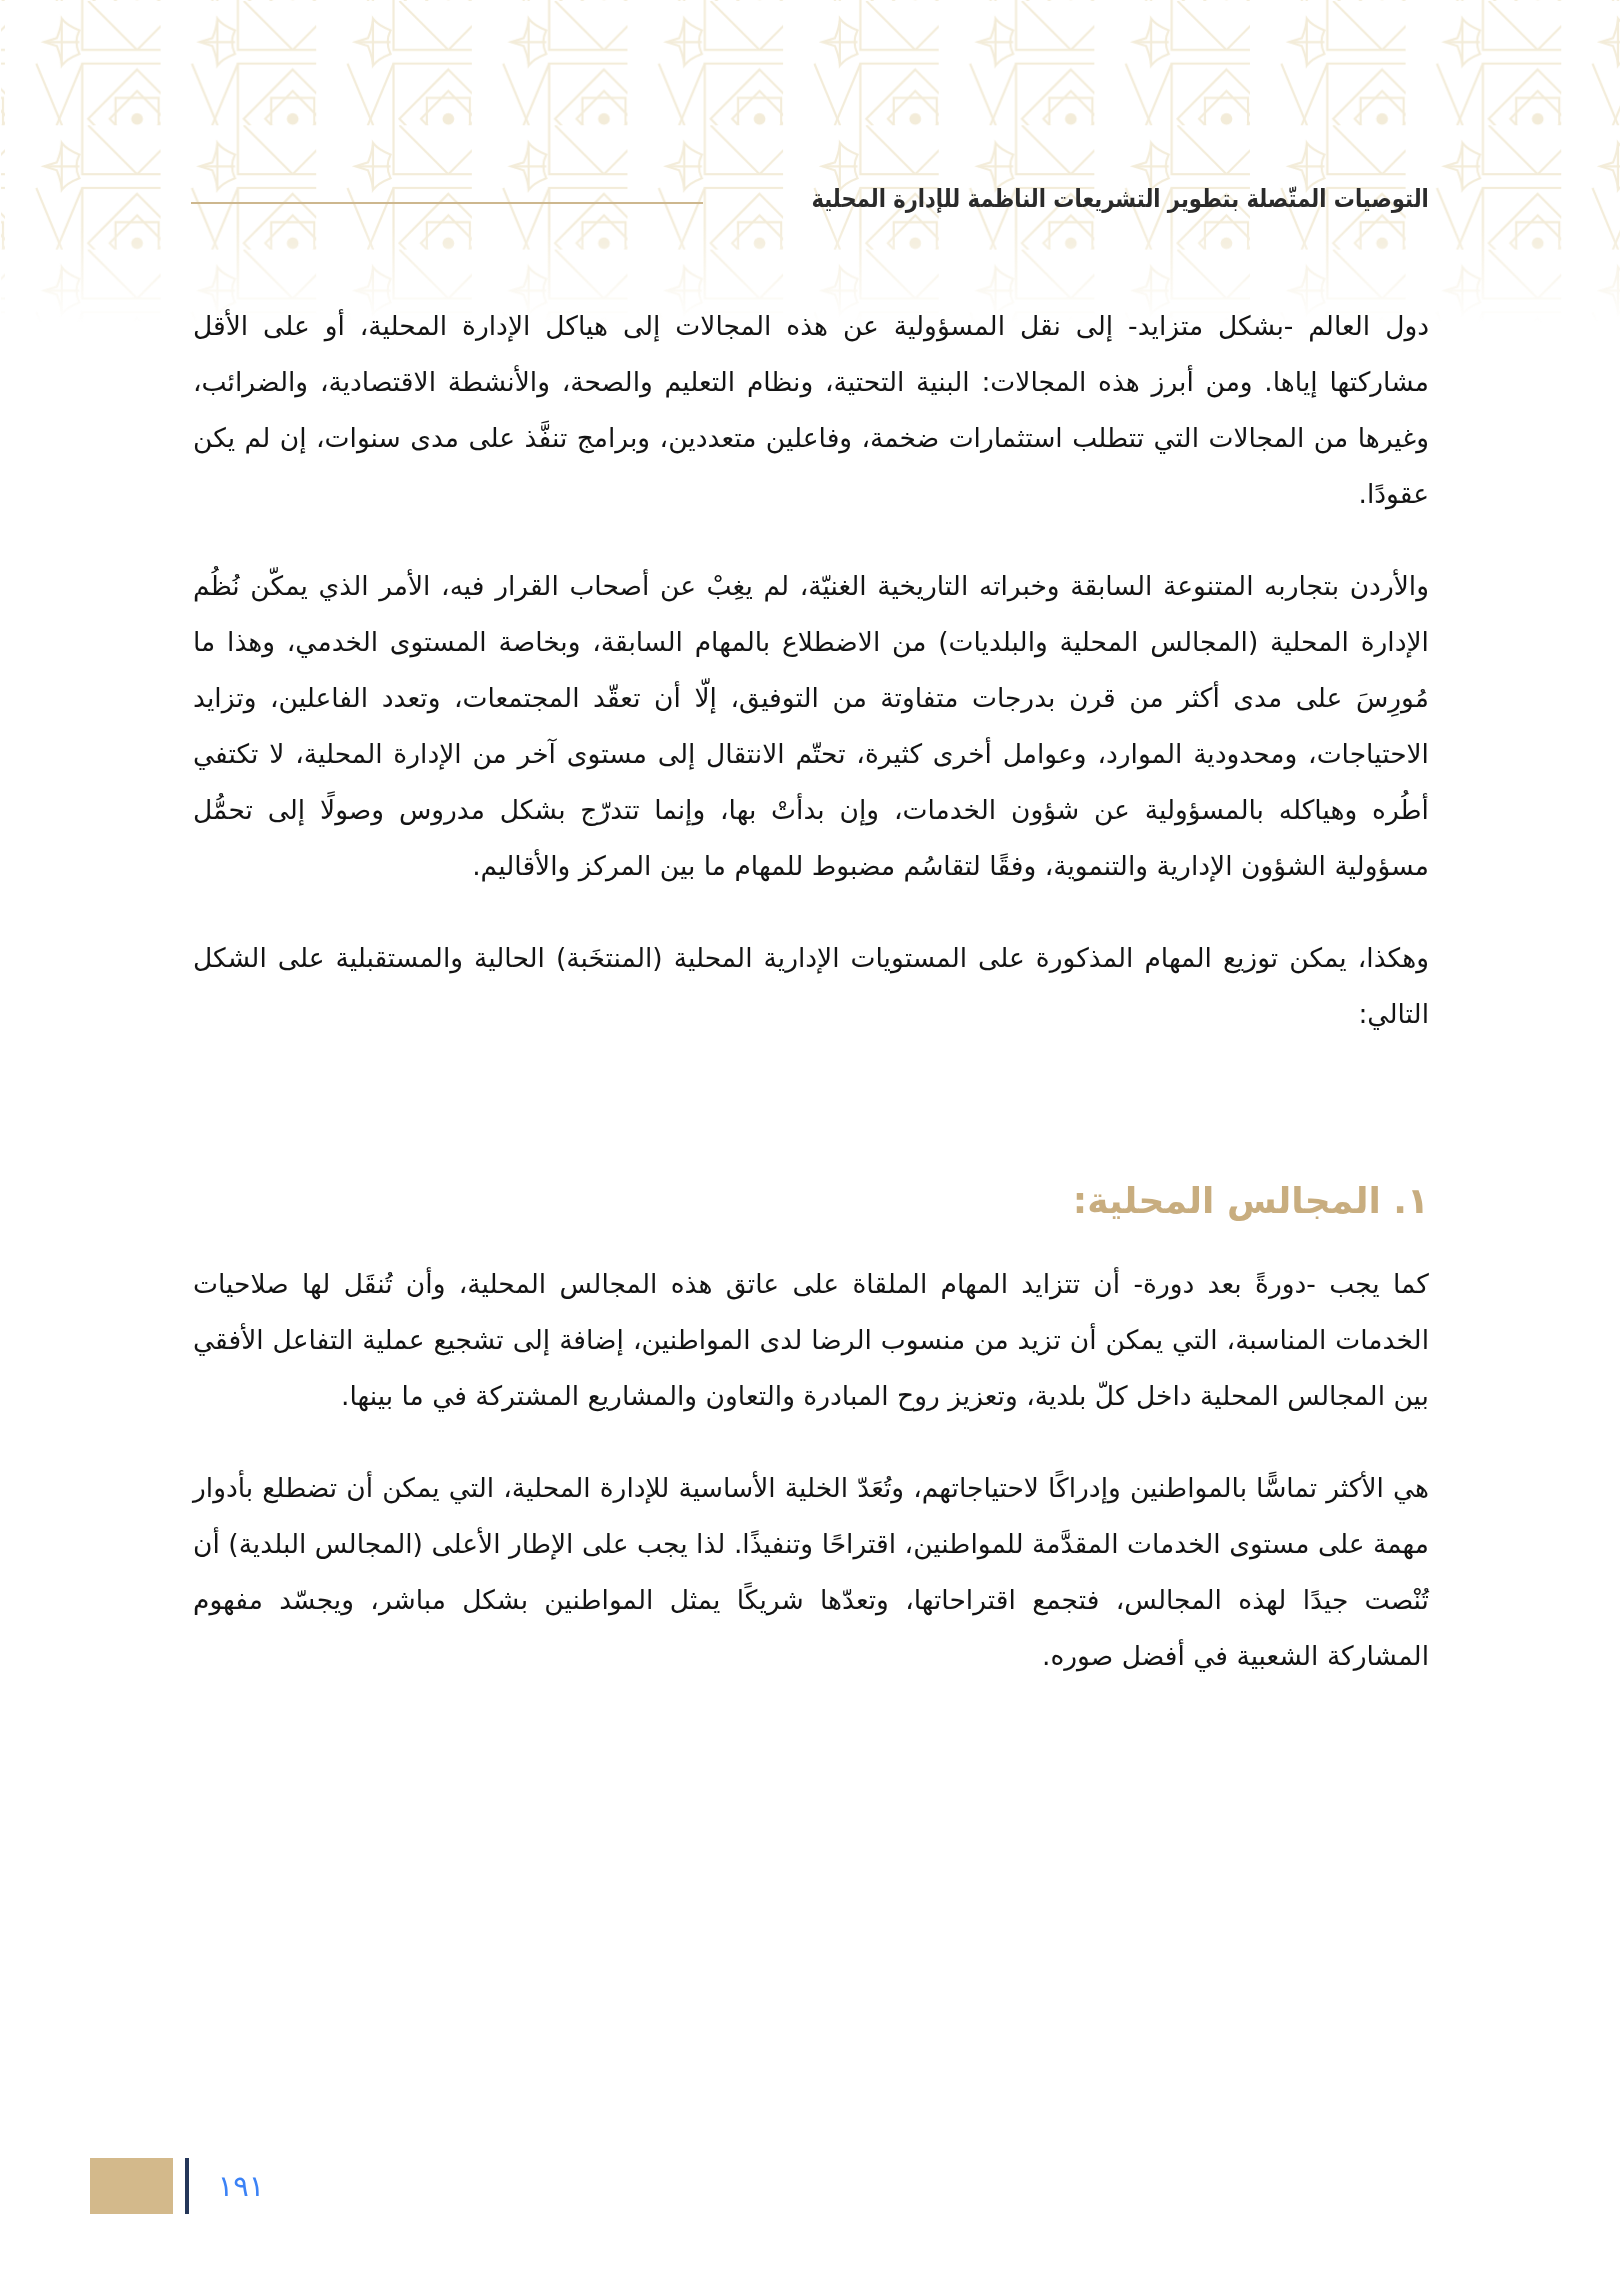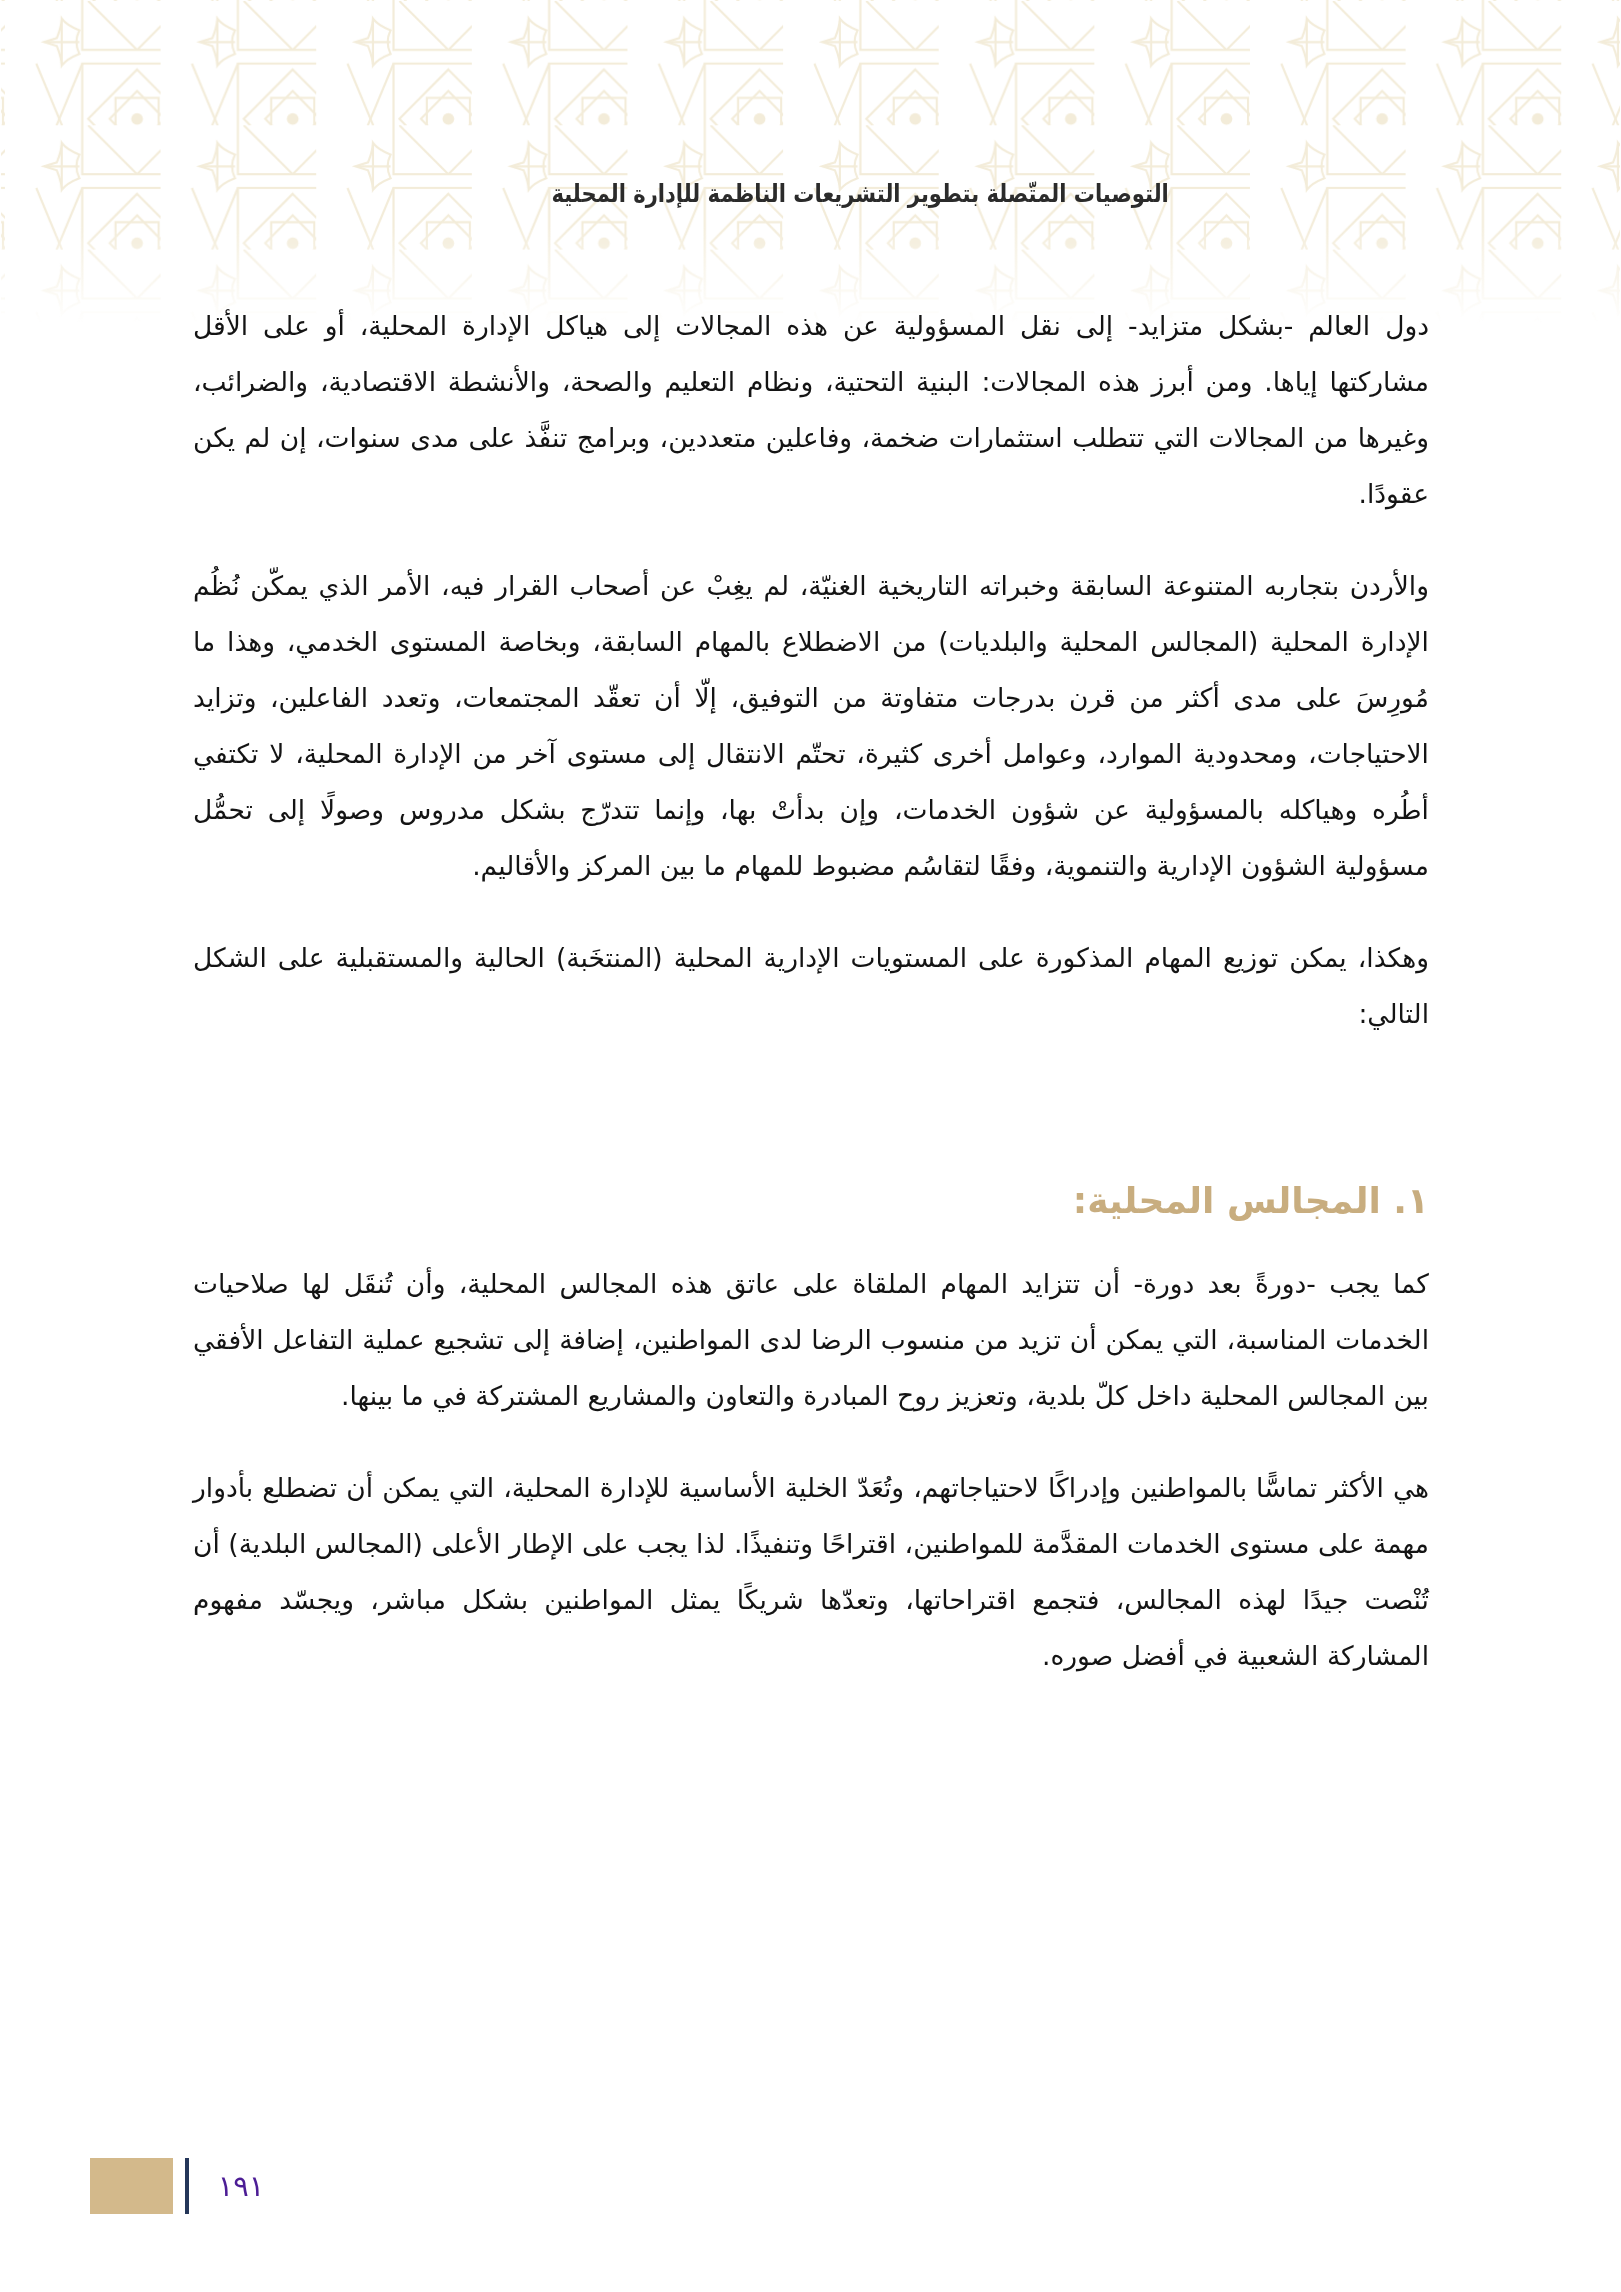--- a/index.html
+++ b/index.html
@@ -25,21 +25,20 @@
       mask-image: linear-gradient(to bottom, rgba(0,0,0,1) 0%, rgba(0,0,0,1) 70%, rgba(0,0,0,0) 100%);
       z-index: 0;
     }
     .running-header {
       position: absolute;
       top: 179px;
       left: 191px;
       width: 1238px;
       height: 39px;
       display: flex;
-      flex-direction: column;
       align-items: center;
       z-index: 2;
     }
     .running-header-title {
       font-family: "DejaVu Sans", sans-serif;
       font-weight: bold;
       font-size: 24.5px;
       color: #2b2b2b;
       white-space: nowrap;
       letter-spacing: -0.5px;
@@ -98,21 +97,21 @@
     }
     .footer-bar {
       width: 3.9px;
       height: 56px;
       background: #243659;
       margin-left: 11.8px;
     }
     .footer-page {
       margin-left: 29px;
       font-size: 29px;
-      color: #4c1d95;
+      color: #3b82f6;
       font-family: "DejaVu Sans", sans-serif;
       direction: rtl;
     }
   </style>
 </head>
 <body>
 
 <svg class="pattern" xmlns="http://www.w3.org/2000/svg" width="1621" height="323" viewBox="0 0 1654 330">
   <defs>
     <pattern id="geo" x="4" y="1" width="159" height="127" patternUnits="userSpaceOnUse">

